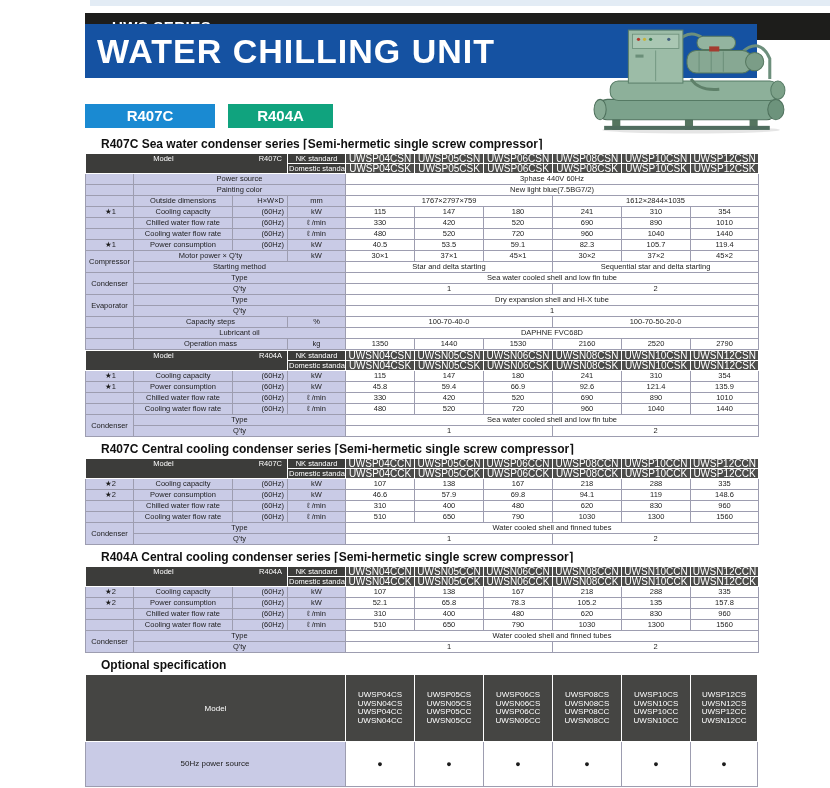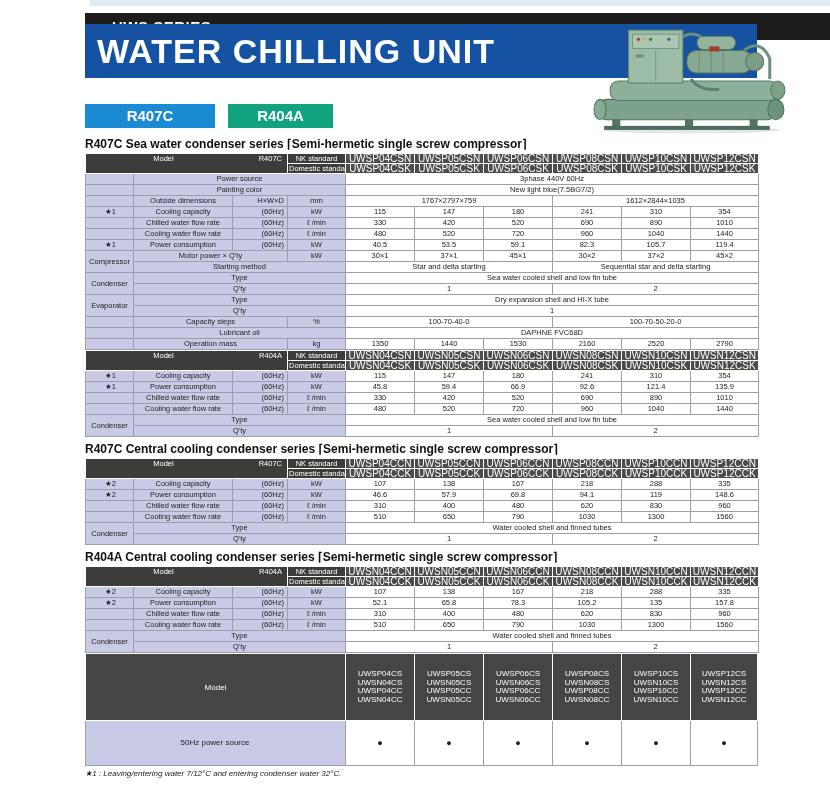--- a/index.html
+++ b/index.html
@@ -13,21 +13,21 @@
   .bar-black .t{color:#fff;font-weight:bold;font-size:15px;line-height:27px;padding-left:27px;letter-spacing:.5px;}
   .bar-blue{position:absolute;left:85px;top:24px;width:672px;height:54px;background:#1552a2;}
   .bar-blue .t{color:#fff;font-weight:bold;font-size:34px;line-height:54px;padding-left:12px;letter-spacing:1px;}
   .badge{position:absolute;top:104px;height:24px;color:#fff;font-weight:bold;font-size:15px;
          text-align:center;line-height:24px;}
   .badge.b0{left:85px;width:130px;}
   .badge.b1{left:228px;width:105px;}
   .photo{position:absolute;left:590px;top:24px;width:202px;height:110px;z-index:5;}
   
   #content{position:absolute;left:85px;top:136px;width:672px;}
-  .sec-title{font-weight:bold;font-size:12px;color:#101010;height:13px;line-height:13px;margin:6px 0 2px 0;white-space:nowrap;}
+  .sec-title{font-weight:bold;font-size:12px;color:#101010;height:13px;line-height:13px;margin:6px 0 2px 16px;white-space:nowrap;}
   .section:first-child .sec-title{margin-top:2px;}
   .sec-title .bracket{font-weight:bold;}
   table.spec{border-collapse:collapse;table-layout:fixed;width:672px;font-size:7.5px;color:#1c1c1c;border-bottom:1px solid #5a5a6a;}
   table.spec th,table.spec td{border:1px solid #9d9db0;padding:0 1px;height:10px;line-height:10px;
       text-align:center;overflow:hidden;white-space:nowrap;font-weight:normal;}
   table.spec thead th{height:9px;line-height:9px;}
   .hd{background:#3c3c3a;color:#fff;border:1px solid #fff !important;font-size:7.5px;}
   .mod{background:#4c4c4a;color:#fff;border:1px solid #fff !important;font-size:10px;}
   .lav{background:#c9cbe6;border:1px solid #fdfdfd;text-align:left;padding-left:4px;}
   .lav.ctr{text-align:center;padding-left:1px;}
@@ -570,20 +570,21 @@
           </tr>
           <tr>
             <td class="lav" colspan="3">Q'ty</td>
             <td class="data" colspan="3">1</td>
             <td class="data" colspan="3">2</td>
           </tr>
         </tbody>
       </table>
     </div>
     <div class="section">
+      <div class="sec-title">Optional specification</div>
       <table class="opt">
         <colgroup>
           <col style="width: 260px;">
           <col style="width: 69px;">
           <col style="width: 69px;">
           <col style="width: 69px;">
           <col style="width: 69px;">
           <col style="width: 69px;">
           <col style="width: 67px;">
         </colgroup>

